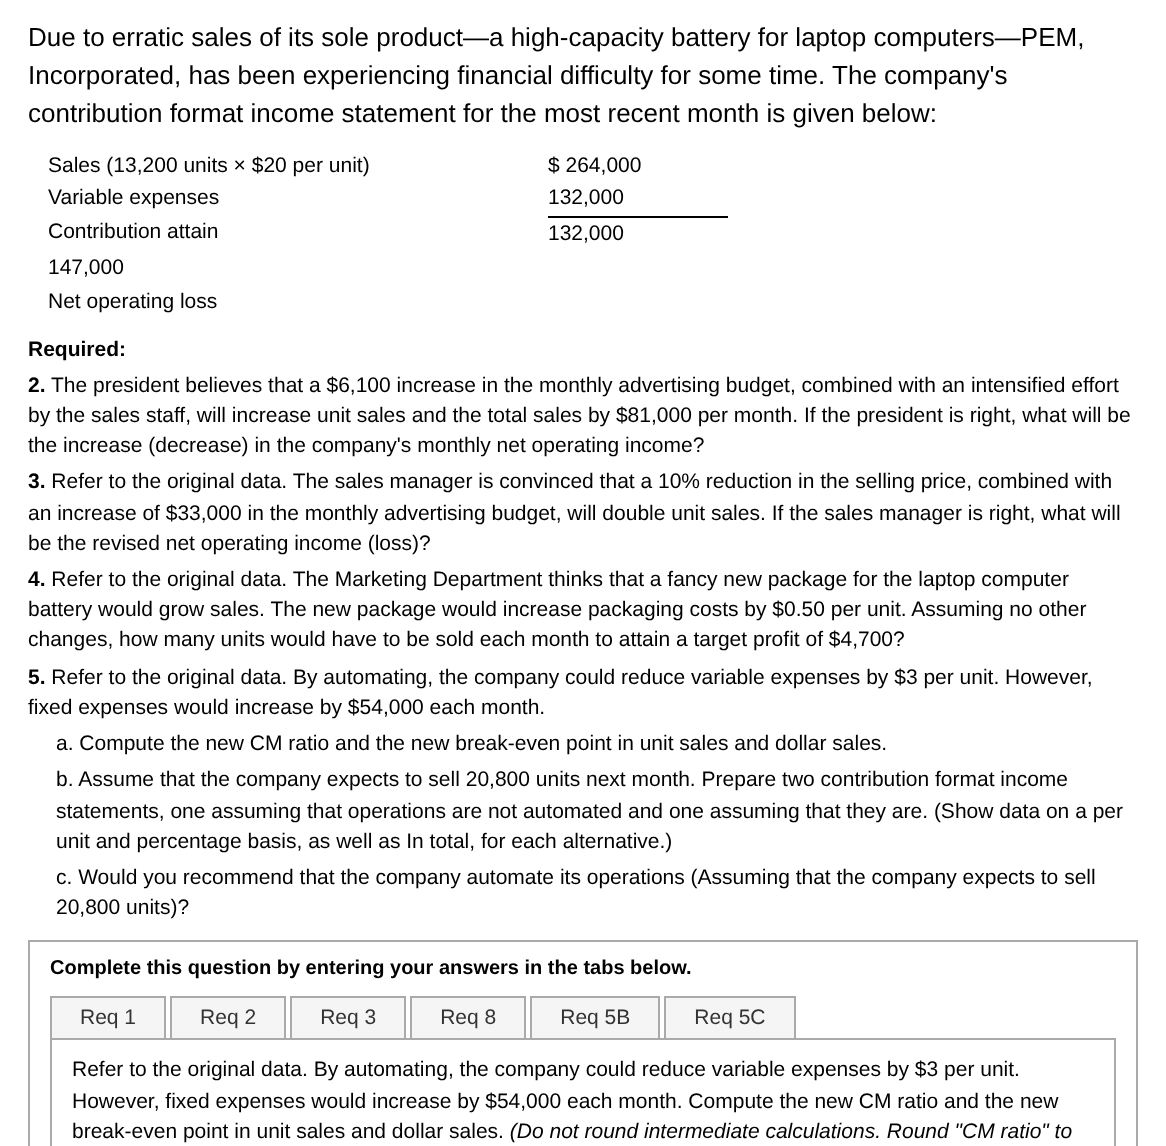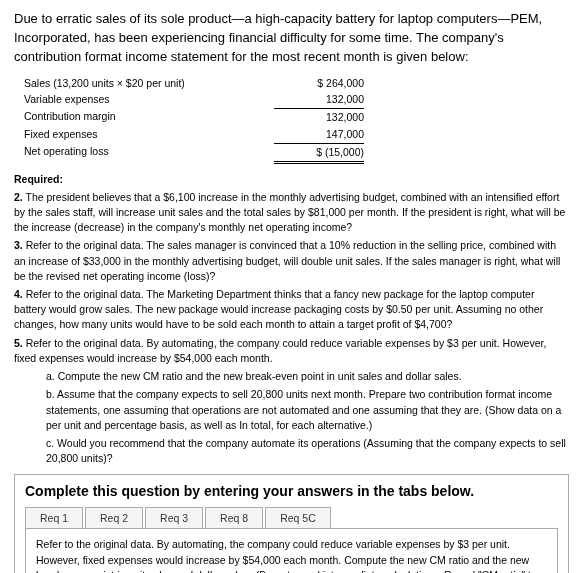--- a/index.html
+++ b/index.html
@@ -21,21 +21,21 @@
       margin: 0 0 8px 10px;
       font-size: 10.5px;
       line-height: 1.6;
     }
     .income-row {
       display: flex;
       justify-content: space-between;
       width: 340px;
     }
     .income-row .label { flex: 1; }
-    .income-row .amount { width: 90px; text-align: right; }
+    .income-row .amount { width: 90px; text-align: left; }
     .income-row.border-top .amount {
       border-top: 1px solid #000;
     }
     .income-row.net .amount {
       border-top: 1px solid #000;
       border-bottom: 3px double #000;
     }
     .required-section {
       font-size: 10.5px;
       line-height: 1.45;
@@ -43,30 +43,30 @@
     }
     .required-section .req-title {
       font-weight: bold;
       margin-bottom: 3px;
     }
     .required-section p {
       margin-bottom: 3px;
       text-indent: 0;
     }
     .req-indent {
-      margin-left: 32px;
+      margin-left: 14px;
     }
     .complete-box {
       border: 1px solid #aaa;
       padding: 8px 10px;
       margin-top: 6px;
     }
     .complete-title {
       font-weight: bold;
-      font-size: 14px;
+      font-size: 10px;
       margin-bottom: 8px;
     }
     .tabs-bar {
       display: flex;
       border-bottom: 1px solid #aaa;
       margin-bottom: 0;
     }
     .tab {
       padding: 4px 14px;
       font-size: 10.5px;
@@ -109,30 +109,28 @@
 <div class="income-table">
   <div class="income-row">
     <span class="label">Sales (13,200 units × $20 per unit)</span>
     <span class="amount">$ 264,000</span>
   </div>
   <div class="income-row">
     <span class="label">Variable expenses</span>
     <span class="amount">132,000</span>
   </div>
   <div class="income-row border-top">
-    <span class="label">Contribution margin</span>
+    <span class="label">Contribution attain</span>
     <span class="amount">132,000</span>
   </div>
   <div class="income-row">
-    <span class="label">Fixed expenses</span>
     <span class="amount">147,000</span>
   </div>
   <div class="income-row net">
     <span class="label">Net operating loss</span>
-    <span class="amount">$ (15,000)</span>
   </div>
 </div>
 
 <div class="required-section">
   <p class="req-title">Required:</p>
   <p><strong>2.</strong> The president believes that a $6,100 increase in the monthly advertising budget, combined with an intensified effort by the sales staff, will increase unit sales and the total sales by $81,000 per month. If the president is right, what will be the increase (decrease) in the company's monthly net operating income?</p>
   <p><strong>3.</strong> Refer to the original data. The sales manager is convinced that a 10% reduction in the selling price, combined with an increase of $33,000 in the monthly advertising budget, will double unit sales. If the sales manager is right, what will be the revised net operating income (loss)?</p>
   <p><strong>4.</strong> Refer to the original data. The Marketing Department thinks that a fancy new package for the laptop computer battery would grow sales. The new package would increase packaging costs by $0.50 per unit. Assuming no other changes, how many units would have to be sold each month to attain a target profit of $4,700?</p>
   <p><strong>5.</strong> Refer to the original data. By automating, the company could reduce variable expenses by $3 per unit. However, fixed expenses would increase by $54,000 each month.</p>
   <p class="req-indent">a. Compute the new CM ratio and the new break-even point in unit sales and dollar sales.</p>
@@ -150,20 +148,23 @@
     <div class="tab">
       <span>Req 2</span>
     </div>
     <div class="tab">
       <span>Req 3</span>
     </div>
     <div class="tab">
       <span>Req 8</span>
     </div>
     <div class="tab">
+      <span>Req 5B</span>
+    </div>
+    <div class="tab">
       <span>Req 5C</span>
     </div>
   </div>
 
   <div class="tab-content">
     <p class="tab-desc">
       Refer to the original data. By automating, the company could reduce variable expenses by $3 per unit. However, fixed expenses would increase by $54,000 each month. Compute the new CM ratio and the new break-even point in unit sales and dollar sales. <em>(Do not round intermediate calculations. Round "CM ratio" to the nearest whole percentage (i.e., 0.234 should be entered as "23") and other answers to the nearest whole number.)</em>
     </p>
 
   </div>

